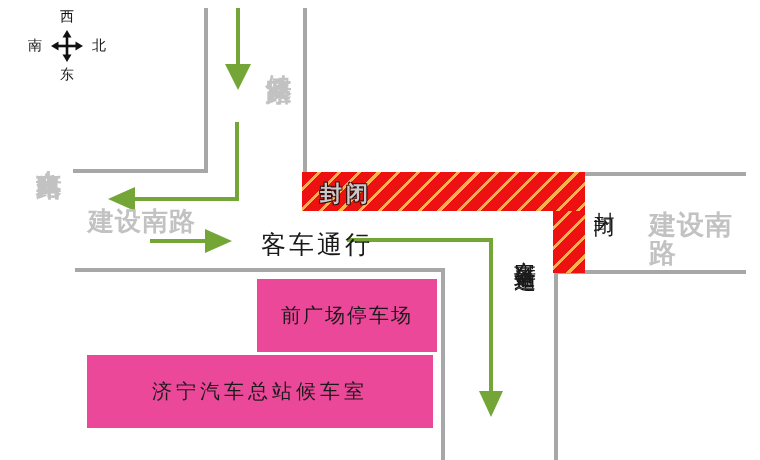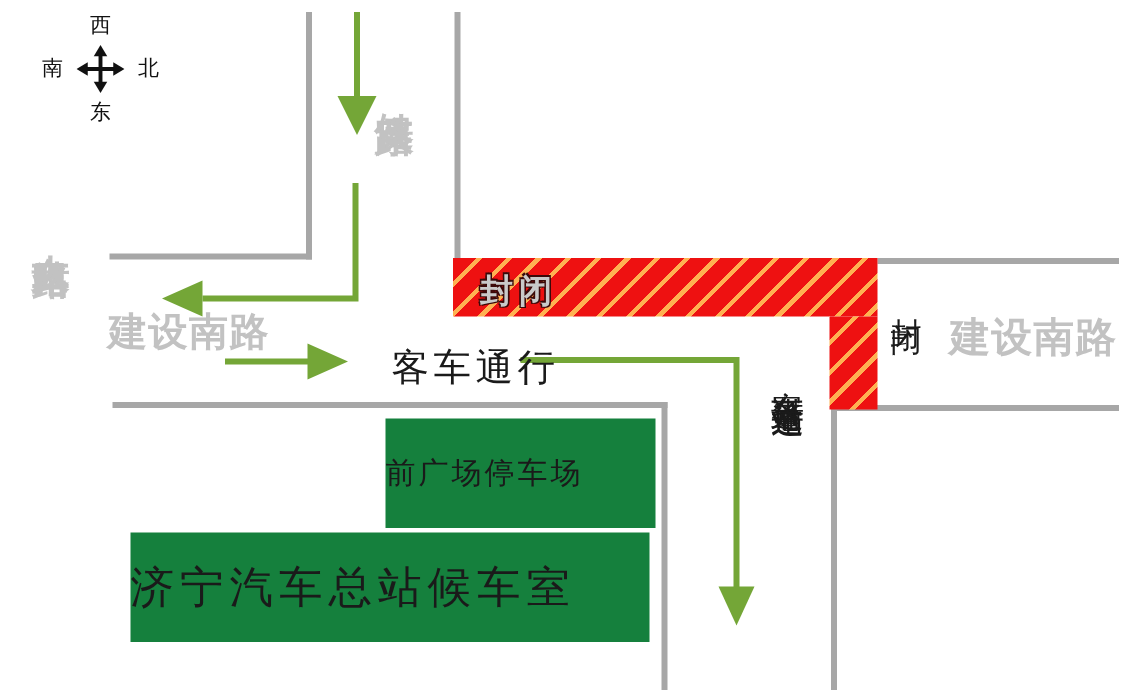--- a/index.html
+++ b/index.html
@@ -7,36 +7,36 @@
     position:relative;width:760px;height:460px;background:#ffffff;
     overflow:hidden;font-family:"Liberation Sans",sans-serif;
   }
   .road-line{position:absolute;background:#a7a7a7;}
   .closure{
     position:absolute;
     background:repeating-linear-gradient(135deg,#ee1111 0px,#ee1111 11px,#ffb152 11px,#ffb152 14px);
   }
   .road-name{
     position:absolute;color:#c2c2c2;font-weight:bold;
-    font-family:"Liberation Sans",sans-serif;line-height:1.05;
+    font-family:"Liberation Sans",sans-serif;line-height:1.05;margin-left:16px;
   }
   .v-text{writing-mode:vertical-rl;text-orientation:upright;}
   .serif-text{
     position:absolute;color:#1a1a1a;
     font-family:"Liberation Serif",serif;
   }
   .closure-banner-label{
     position:absolute;font-weight:bold;font-size:22px;letter-spacing:4px;
     color:#c9c9c9;
     text-shadow:1px 1px 0 #3a0a0a,-1px -1px 0 #3a0a0a,1px -1px 0 #3a0a0a,-1px 1px 0 #3a0a0a;
     font-family:"Liberation Sans",sans-serif;
   }
   .building{
-    position:absolute;background:#15803d;
-    display:flex;align-items:center;justify-content:flex-start;
+    position:absolute;background:#ec4899;
+    display:flex;align-items:center;justify-content:center;
     color:#1a1a1a;font-family:"Liberation Serif",serif;
   }
   .compass{position:absolute;left:28px;top:8px;width:78px;height:76px;
     font-family:"Liberation Serif",serif;font-size:14px;color:#111;}
   .compass span{position:absolute;}
   .compass .c-top{top:0;left:50%;transform:translateX(-50%);}
   .compass .c-left{top:50%;left:0;transform:translateY(-50%);}
   .compass .c-right{top:50%;right:0;transform:translateY(-50%);}
   .compass .c-bottom{bottom:0;left:50%;transform:translateX(-50%);}
   .compass svg{position:absolute;left:50%;top:50%;transform:translate(-50%,-50%);}
@@ -96,16 +96,16 @@
   <div class="road-name" style="left:633px;top:211px;font-size:27px;letter-spacing:1px;">建设南路</div>
 
   <div class="serif-text" style="left:237px;top:228px;font-size:25px;letter-spacing:3px;margin-left:24px;">客车通行</div>
   <div class="serif-text v-text" style="left:510px;top:243px;font-size:22px;letter-spacing:2px;">客车进站通道</div>
   <div class="serif-text v-text" style="left:590px;top:195px;font-size:21px;letter-spacing:4px;">封闭</div>
 
   <div class="building" style="left:257px;top:279px;width:180px;height:73px;">
     <span style="font-size:20px;letter-spacing:2px;">前广场停车场</span>
   </div>
   <div class="building" style="left:87px;top:355px;width:346px;height:73px;">
-    <span style="font-size:29px;letter-spacing:4px;">济宁汽车总站候车室</span>
+    <span style="font-size:20px;letter-spacing:4px;">济宁汽车总站候车室</span>
   </div>
 
 </div>
 
 </body></html>

